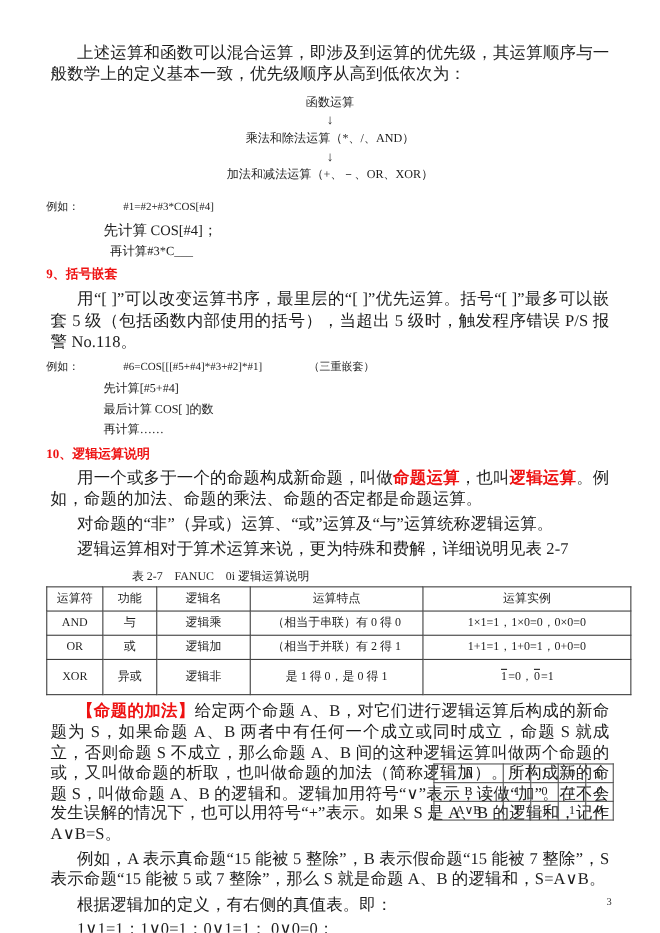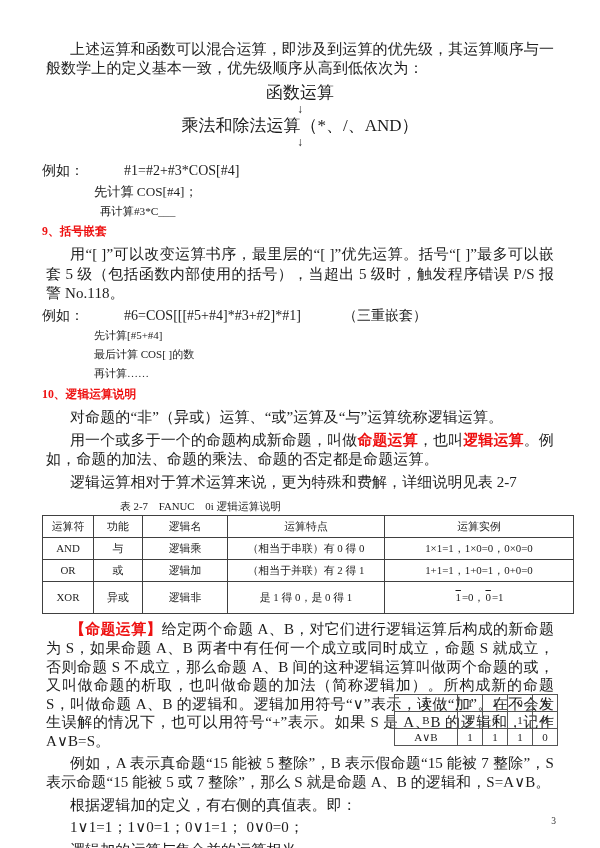--- a/index.html
+++ b/index.html
@@ -42,32 +42,32 @@
     color: #ee1111;
     margin: 0;
   }
 
   
   .flow {
     margin-top: 6px;
     text-align: center;
   }
   .flow-item {
-    font-size: 17px;
+    font-size: 11px;
     line-height: 18px;
   }
   .flow-arrow {
     font-size: 12px;
     line-height: 15px;
     color: #222;
   }
 
   
   .ex-row {
-    font-size: 14px;
+    font-size: 10px;
     line-height: 18.5px;
     white-space: pre;
   }
   .ex-line1 { padding-left: 24px; }
   .ex-big {
     font-size: 13.2px;
     line-height: 21px;
     padding-left: 52px;
   }
   .ex-sm {
@@ -155,41 +155,42 @@
 
 <div class="page">
 
   <p class="para indent2">上述运算和函数可以混合运算，即涉及到运算的优先级，其运算顺序与一般数学上的定义基本一致，优先级顺序从高到低依次为：</p>
 
   <div class="flow">
     <div class="flow-item">函数运算</div>
     <div class="flow-arrow">↓</div>
     <div class="flow-item">乘法和除法运算（*、/、AND）</div>
     <div class="flow-arrow">↓</div>
+    <div class="flow-item">加法和减法运算（+、－、OR、XOR）</div>
   </div>
 
   <div style="margin-top:12px;">
     <div class="ex-row"><span>例如：</span><span class="ex-line1" style="padding-left:40px;">#1=#2+#3*COS[#4]</span></div>
     <div class="ex-big">先计算 COS[#4]；</div>
     <div class="ex-sm">再计算#3*C___</div>
   </div>
 
   <div style="margin-top:2px;">
     <div class="heading">9、括号嵌套</div>
     <p class="para indent2">用“[ ]”可以改变运算书序，最里层的“[ ]”优先运算。括号“[ ]”最多可以嵌套 5 级（包括函数内部使用的括号），当超出 5 级时，触发程序错误 P/S 报警 No.118。</p>
     <div class="ex-row"><span>例如：</span><span style="padding-left:40px;">#6=COS[[[#5+#4]*#3+#2]*#1]</span><span style="padding-left:42px;">（三重嵌套）</span></div>
     <div class="ex-sm2">先计算[#5+#4]</div>
     <div class="ex-sm2">最后计算 COS[   ]的数</div>
     <div class="ex-sm2">再计算……</div>
   </div>
 
   <div style="margin-top:2px;">
     <div class="heading">10、逻辑运算说明</div>
+    <p class="para indent2"><span>用一个或多于一个的命题构成新命题，叫做</span><span class="redb">命题运算</span><span>，也叫</span><span class="redb">逻辑运算</span><span>。例如，命题的加法、命题的乘法、命题的否定都是命题运算。</span></p>
     <p class="para" style="padding-left:24px;">对命题的“非”（异或）运算、“或”运算及“与”运算统称逻辑运算。</p>
-    <p class="para indent2"><span>用一个或多于一个的命题构成新命题，叫做</span><span class="redb">命题运算</span><span>，也叫</span><span class="redb">逻辑运算</span><span>。例如，命题的加法、命题的乘法、命题的否定都是命题运算。</span></p>
     <p class="para" style="padding-left:24px;">逻辑运算相对于算术运算来说，更为特殊和费解，详细说明见表 2-7</p>
   </div>
 
   <div class="tbl-caption">表 2-7　FANUC　0i 逻辑运算说明</div>
   <table class="logic">
     <tbody>
       <tr class="hdr">
         <td class="c1">运算符</td>
         <td class="c2">功能</td>
         <td class="c3">逻辑名</td>
@@ -214,21 +215,21 @@
         <td class="c1 bold">XOR</td>
         <td class="c2">异或</td>
         <td class="c3">逻辑非</td>
         <td class="c4">是 1 得 0，是 0 得 1</td>
         <td class="c5"><span class="ovl">1</span><span>=0，</span><span class="ovl">0</span><span>=1</span></td>
       </tr>
     </tbody>
   </table>
 
   <div style="margin-top:6px;">
-    <p class="para indent2 tight"><span class="redb">【命题运算】</span><span>给定两个命题 A、B，对它们进行逻辑运算后构成的新命题为 S，如果命题 A、B 两者中有任何一个成立或同时成立，命题 S 就成立，否则命题 S 不成立，那么命题 A、B 间的这种逻辑运算叫做两个命题的或，又叫做命题的析取，也叫做命题的加法（简称逻辑加）。所构成新的命题 S，叫做命题 A、B 的逻辑和。逻辑加用符号“∨”表示，读做“加”。在不会发生误解的情况下，也可以用符号“+”表示。如果 S 是 A、B 的逻辑和，记作 A∨B=S。</span></p>
+    <p class="para indent2 tight"><span class="redb">【命题的加法】</span><span>给定两个命题 A、B，对它们进行逻辑运算后构成的新命题为 S，如果命题 A、B 两者中有任何一个成立或同时成立，命题 S 就成立，否则命题 S 不成立，那么命题 A、B 间的这种逻辑运算叫做两个命题的或，又叫做命题的析取，也叫做命题的加法（简称逻辑加）。所构成新的命题 S，叫做命题 A、B 的逻辑和。逻辑加用符号“∨”表示，读做“加”。在不会发生误解的情况下，也可以用符号“+”表示。如果 S 是 A、B 的逻辑和，记作 A∨B=S。</span></p>
     <p class="para indent2 tight">例如，A 表示真命题“15 能被 5 整除”，B 表示假命题“15 能被 7 整除”，S 表示命题“15 能被 5 或 7 整除”，那么 S 就是命题 A、B 的逻辑和，S=A∨B。</p>
     <div class="narrow">
       <p class="para indent2 tight">根据逻辑加的定义，有右侧的真值表。即：</p>
       <p class="para tight" style="padding-left:24px;">1∨1=1；1∨0=1；0∨1=1； 0∨0=0；</p>
       <p class="para tight" style="padding-left:24px;">逻辑加的运算与集合并的运算相当。</p>
     </div>
   </div>
 
   <div class="truth-wrap">
     <table class="truth">

